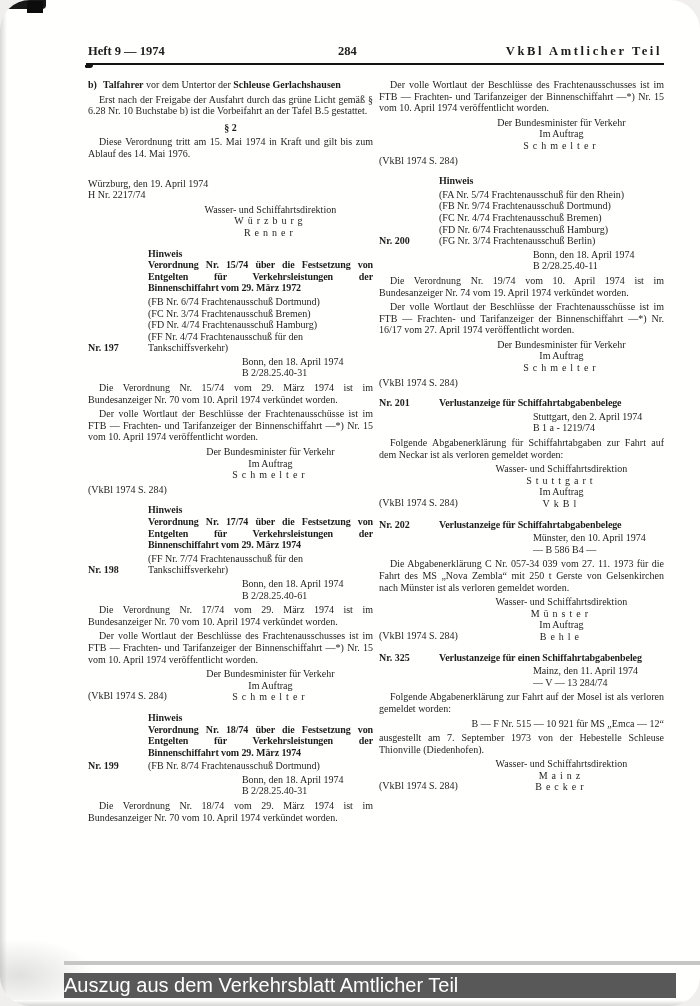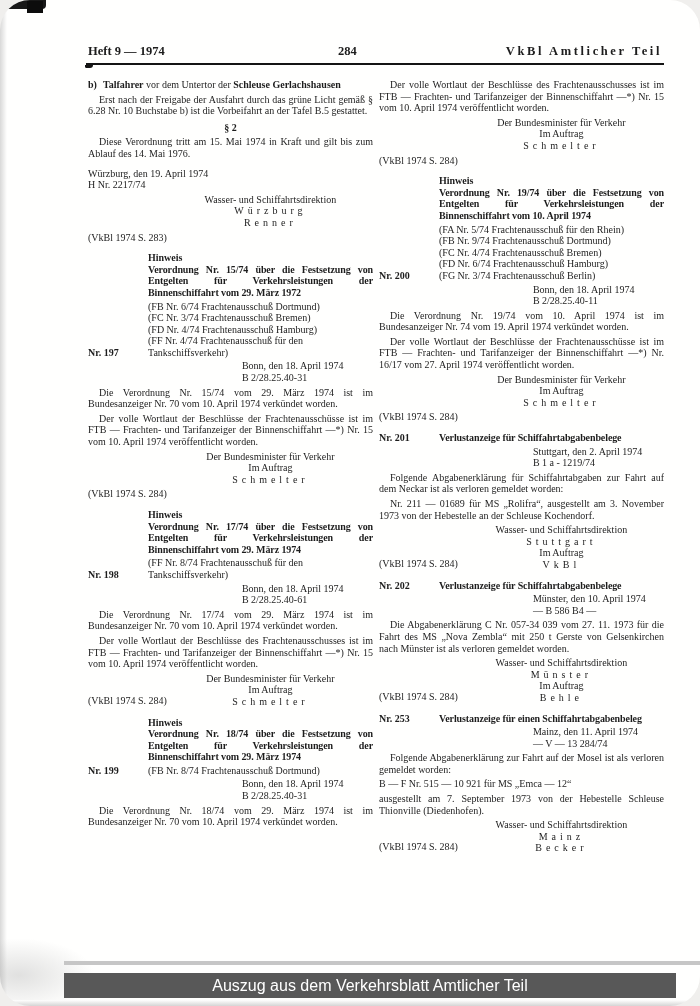--- a/index.html
+++ b/index.html
@@ -15,21 +15,21 @@
   .hrule::before{content:"";position:absolute;left:-1px;top:2px;width:8px;height:3px;background:#141414;border-radius:0 0 4px 2px;}
 
   
   .col{position:absolute;top:79px;width:285px;height:884px;overflow:hidden;
        font-size:10px;line-height:1.16;text-align:justify;}
   .col-left{left:88px;} .col-right{left:379px;}
   p{margin:3px 0 0;}
   .ind{text-indent:11px;}
   .bold{font-weight:bold;}
   .just{text-align:justify;}
-  .center{text-align:left;}
+  .center{text-align:right;}
 
   .itemb{position:relative;padding-left:15px;}
   .itemb .marker{position:absolute;left:0;top:0;font-weight:bold;}
   .s2head{text-align:center;font-weight:bold;margin-top:5px;}
 
   .sec{margin-top:9px;}
   .sec-head{display:flex;align-items:flex-end;}
   .sec-num{flex:0 0 60px;font-weight:bold;white-space:nowrap;}
   .sec-body{flex:1;min-width:0;}
   .sec-title{letter-spacing:-0.1px;}
@@ -38,22 +38,22 @@
   .sig{margin-left:28%;text-align:center;margin-top:3px;}
   .sp{letter-spacing:0.4em;}
   .vkbl{text-align:left;margin-top:3px;}
   .sig-row{position:relative;margin-top:2px;}
   .sig-row .vkbl{position:absolute;left:0;bottom:1px;margin:0;}
 
   
   .frule{position:absolute;left:64px;right:0;top:961px;height:4px;background:var(--rule,#c6c6c6);}
   .banner{position:absolute;left:64px;right:24px;top:973px;height:25px;
           background:var(--banner_bg,#585858);color:var(--banner_text,#fff);
-          font-family:"Liberation Sans","DejaVu Sans",sans-serif;font-size:16px;
-          display:flex;align-items:center;justify-content:center;}
+          font-family:"Liberation Sans","DejaVu Sans",sans-serif;font-size:20px;
+          display:flex;align-items:center;}
 
   
   .smear{position:absolute;left:0;top:0;width:46px;height:9px;background:#181818;border-radius:0 0 4px 2px;}
   .blot{position:absolute;left:27px;top:1px;width:16px;height:12px;background:#0c0c0c;}
   .edge-left{position:absolute;left:0;top:0;bottom:0;width:7px;
              background:linear-gradient(90deg,rgba(185,185,185,.55),rgba(185,185,185,0));}
   .edge-bottom{position:absolute;left:0;right:0;bottom:0;height:6px;
              background:linear-gradient(0deg,rgba(185,185,185,.6),rgba(185,185,185,0));}
   .corner-blot{position:absolute;left:0;top:938px;width:95px;height:62px;
              background:radial-gradient(ellipse at 20% 60%,rgba(160,160,160,.32),rgba(160,160,160,0) 70%);}
@@ -79,28 +79,27 @@
   <div class="col col-left">
 
     <div class="itemb">
       <span class="marker">b)</span>
       <span class="bold">Talfahrer</span><span> vor dem Untertor der </span><span class="bold">Schleuse Gerlachshausen</span>
     </div>
     <p class="just ind">Erst nach der Freigabe der Ausfahrt durch das grüne Licht gemäß § 6.28 Nr. 10 Buchstabe b) ist die Vorbeifahrt an der Tafel B.5 gestattet.</p>
 
     <div class="s2head">§ 2</div>
     <p class="just ind">Diese Verordnung tritt am 15. Mai 1974 in Kraft und gilt bis zum Ablauf des 14. Mai 1976.</p>
-    <p style="margin-top:8px">Würzburg, den 19. April 1974</p>
+    <p style="margin-top:18px">Würzburg, den 19. April 1974</p>
     <p style="margin-top:0">H Nr. 2217/74</p>
     <div class="sig">
       <div>Wasser- und Schiffahrtsdirektion</div>
       <div class="sp">Würzburg</div>
       <div class="sp">Renner</div>
     </div>
-    <div class="vkbl">(VkBl 1974 S. 283)</div>
 
     <div class="sec">
       <div class="sec-head">
         <span class="sec-num">Nr. 197</span>
         <div class="sec-body">
           <div class="bold">Hinweis</div>
           <div class="bold just sec-title">Verordnung Nr. 15/74 über die Festsetzung von Entgelten für Verkehrsleistungen der Binnenschiffahrt vom 29. März 1972</div>
           <div class="committees">
             <div>(FB Nr. 6/74 Frachtenausschuß Dortmund)</div>
             <div>(FC Nr. 3/74 Frachtenausschuß Bremen)</div>
@@ -123,21 +122,21 @@
       <div class="vkbl">(VkBl 1974 S. 284)</div>
     </div>
 
     <div class="sec">
       <div class="sec-head">
         <span class="sec-num">Nr. 198</span>
         <div class="sec-body">
           <div class="bold">Hinweis</div>
           <div class="bold just sec-title">Verordnung Nr. 17/74 über die Festsetzung von Entgelten für Verkehrsleistungen der Binnenschiffahrt vom 29. März 1974</div>
           <div class="committees">
-            <div>(FF Nr. 8/74 Frachtenausschuß für den Tankschiffsverkehr)</div>
+            <div>(FF Nr. 7/74 Frachtenausschuß für den Tankschiffsverkehr)</div>
           </div>
         </div>
       </div>
       <div class="dateblock">
         <div>Bonn, den 18. April 1974</div>
         <div>B 2/28.25.40-61</div>
       </div>
       <p class="just ind">Die Verordnung Nr. 17/74 vom 29. März 1974 ist im Bundesanzeiger Nr. 70 vom 10. April 1974 verkündet worden.</p>
       <p class="just ind">Der volle Wortlaut der Beschlüsse des Frachtenausschusses ist im FTB — Frachten- und Tarifanzeiger der Binnenschiffahrt —*) Nr. 15 vom 10. April 1974 veröffentlicht worden.</p>
       <div class="sig-row">
@@ -177,21 +176,20 @@
       <div>Im Auftrag</div>
       <div class="sp">Schmelter</div>
     </div>
     <div class="vkbl">(VkBl 1974 S. 284)</div>
 
     <div class="sec">
       <div class="sec-head">
         <span class="sec-num">Nr. 200</span>
         <div class="sec-body">
           <div class="bold">Hinweis</div>
-          <div class="bold just sec-title">Verordnung Nr. 19/74 über die Festsetzung von Entgelten für Verkehrsleistungen der Binnenschiffahrt vom 10. April 1974</div>
           <div class="committees">
             <div>(FA Nr. 5/74 Frachtenausschuß für den Rhein)</div>
             <div>(FB Nr. 9/74 Frachtenausschuß Dortmund)</div>
             <div>(FC Nr. 4/74 Frachtenausschuß Bremen)</div>
             <div>(FD Nr. 6/74 Frachtenausschuß Hamburg)</div>
             <div>(FG Nr. 3/74 Frachtenausschuß Berlin)</div>
           </div>
         </div>
       </div>
       <div class="dateblock">
@@ -213,21 +211,20 @@
         <span class="sec-num">Nr. 201</span>
         <div class="sec-body">
           <div class="bold just sec-title">Verlustanzeige für Schiffahrtabgabenbelege</div>
         </div>
       </div>
       <div class="dateblock">
         <div>Stuttgart, den 2. April 1974</div>
         <div>B 1 a - 1219/74</div>
       </div>
       <p class="just ind">Folgende Abgabenerklärung für Schiffahrtabgaben zur Fahrt auf dem Neckar ist als verloren gemeldet worden:</p>
-      <p class="just ind">Nr. 211 — 01689 für MS „Rolifra“, ausgestellt am 3. November 1973 von der Hebestelle an der Schleuse Kochendorf.</p>
       <div class="sig-row">
         <div class="vkbl">(VkBl 1974 S. 284)</div>
         <div class="sig">
           <div>Wasser- und Schiffahrtsdirektion</div>
           <div class="sp">Stuttgart</div>
           <div>Im Auftrag</div>
           <div class="sp">VkBl</div>
         </div>
       </div>
     </div>
@@ -250,21 +247,21 @@
           <div>Wasser- und Schiffahrtsdirektion</div>
           <div class="sp">Münster</div>
           <div>Im Auftrag</div>
           <div class="sp">Behle</div>
         </div>
       </div>
     </div>
 
     <div class="sec">
       <div class="sec-head">
-        <span class="sec-num">Nr. 253</span>
+        <span class="sec-num">Nr. 325</span>
         <div class="sec-body">
           <div class="bold just sec-title">Verlustanzeige für einen Schiffahrtabgabenbeleg</div>
         </div>
       </div>
       <div class="dateblock">
         <div>Mainz, den 11. April 1974</div>
         <div>— V — 13 284/74</div>
       </div>
       <p class="just ind">Folgende Abgabenerklärung zur Fahrt auf der Mosel ist als verloren gemeldet worden:</p>
       <p class="center">B — F Nr. 515 — 10 921 für MS „Emca — 12“</p>

